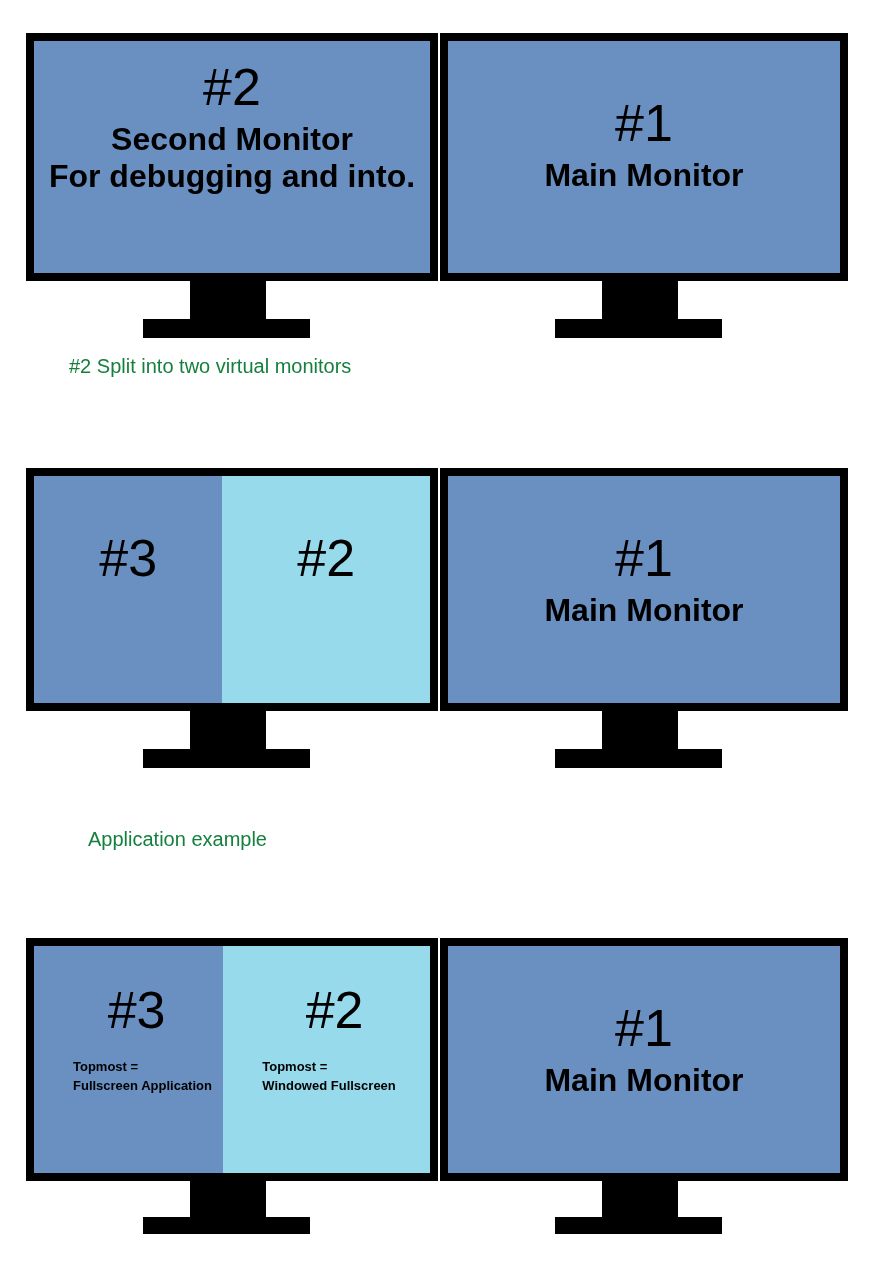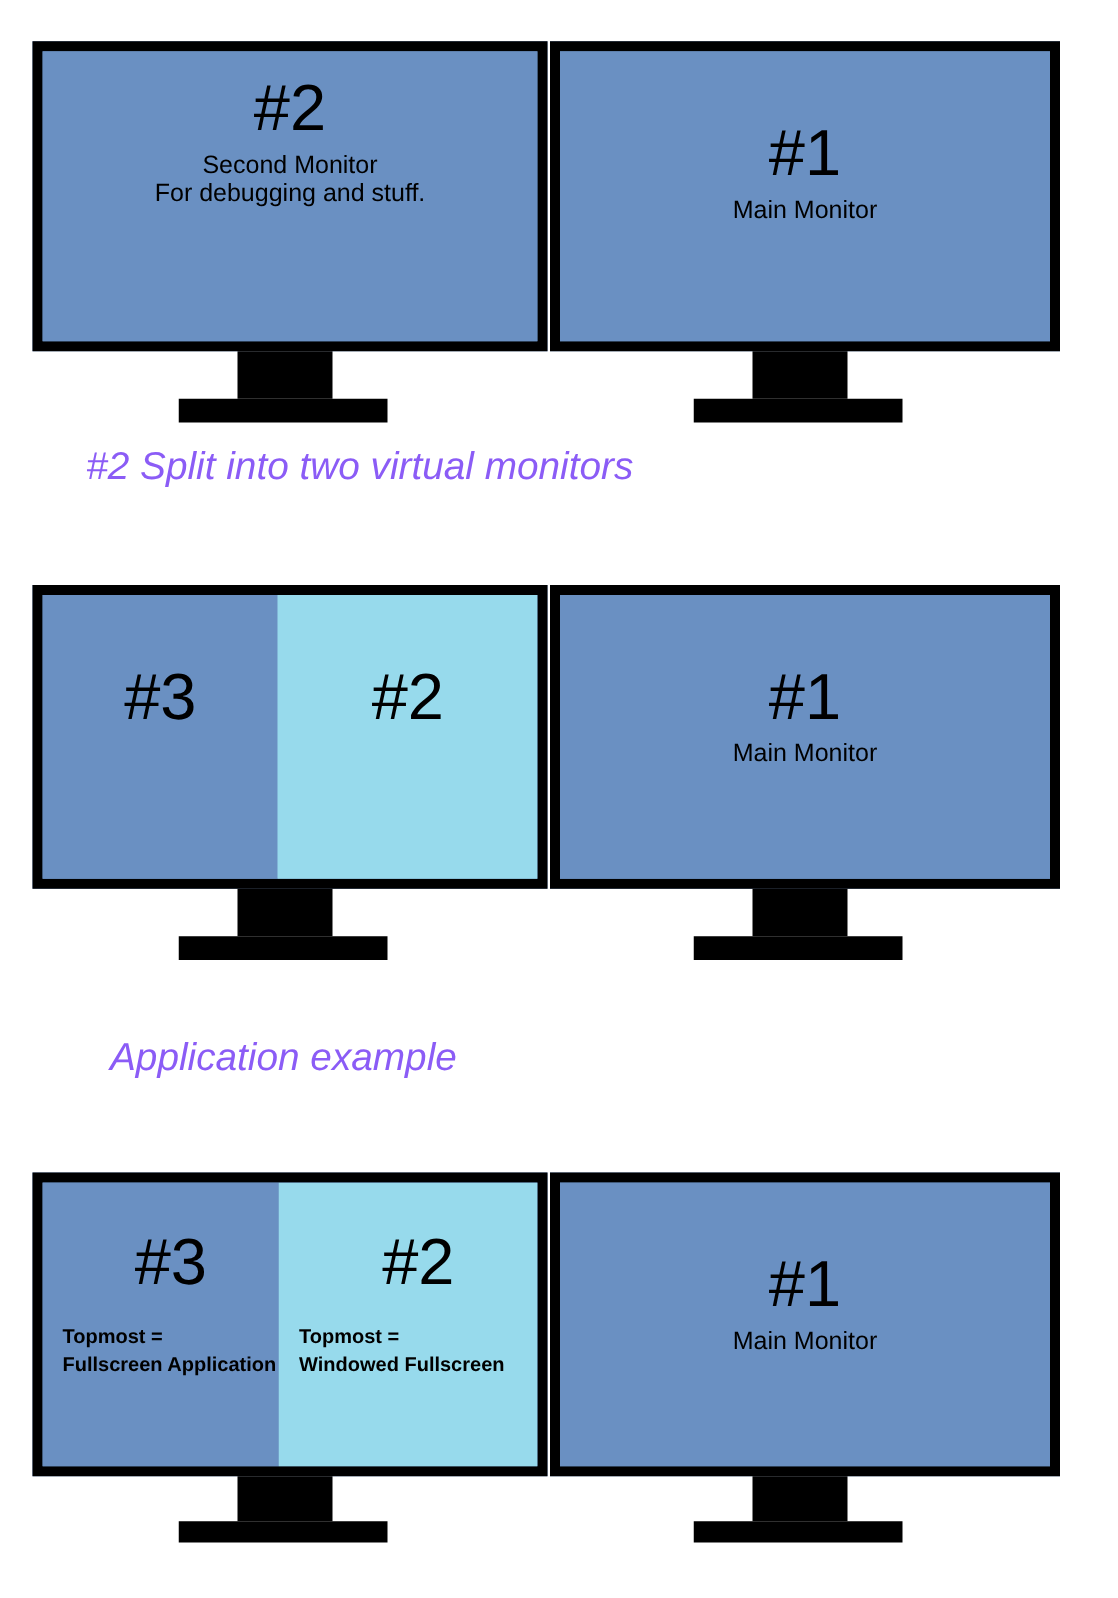--- a/index.html
+++ b/index.html
@@ -65,42 +65,42 @@
   
   .big-num {
     font-size: 52px;
     font-weight: 400;
     line-height: 1;
     color: #000000;
     letter-spacing: 0px;
     white-space: nowrap;
   }
   .sub-line {
+    font-size: 32px;
+    font-weight: 700;
+    line-height: 1.15;
+    color: #000000;
+    white-space: nowrap;
+  }
+  .small-bold {
+    font-size: 13px;
+    font-weight: bold;
+    line-height: 1.45;
+    color: #000000;
+    white-space: nowrap;
+    margin-left: 23px;
+  }
+
+  
+  .caption {
+    position: absolute;
     font-size: 20px;
     font-weight: 400;
-    line-height: 1.15;
-    color: #000000;
-    white-space: nowrap;
-  }
-  .small-bold {
-    font-size: 16px;
-    font-weight: bold;
-    line-height: 1.45;
-    color: #000000;
-    white-space: nowrap;
-  }
-
-  
-  .caption {
-    position: absolute;
-    font-size: 31px;
-    font-weight: 400;
-    color: #8b5cf6;
-    white-space: nowrap;
-    font-style: italic;
+    color: #15803d;
+    white-space: nowrap;
   }
 
   
   
   #monitor-2-full      { left: 26px;  top: 33px;  }
   #monitor-2-full .frame { width: 412px; height: 248px; }
   #monitor-2-full .neck  { left: 164px; top: 248px; width: 76px;  height: 38px; }
   #monitor-2-full .base  { left: 117px; top: 286px; width: 167px; height: 19px; }
 
   #monitor-1-row1      { left: 440px; top: 33px;  }
@@ -159,21 +159,21 @@
 
 <div class="stage">
 
   <div class="monitor" id="monitor-2-full">
     <div class="frame">
       <div class="screen">
         <div class="pane blue pane-full stack-top">
           <div class="big-num">#2</div>
           <div class="gap-8"></div>
           <div class="sub-line">Second Monitor</div>
-          <div class="sub-line">For debugging and stuff.</div>
+          <div class="sub-line">For debugging and into.</div>
         </div>
       </div>
     </div>
     <div class="neck"></div>
     <div class="base"></div>
   </div>
 
   <div class="monitor" id="monitor-1-row1">
     <div class="frame">
       <div class="screen">

